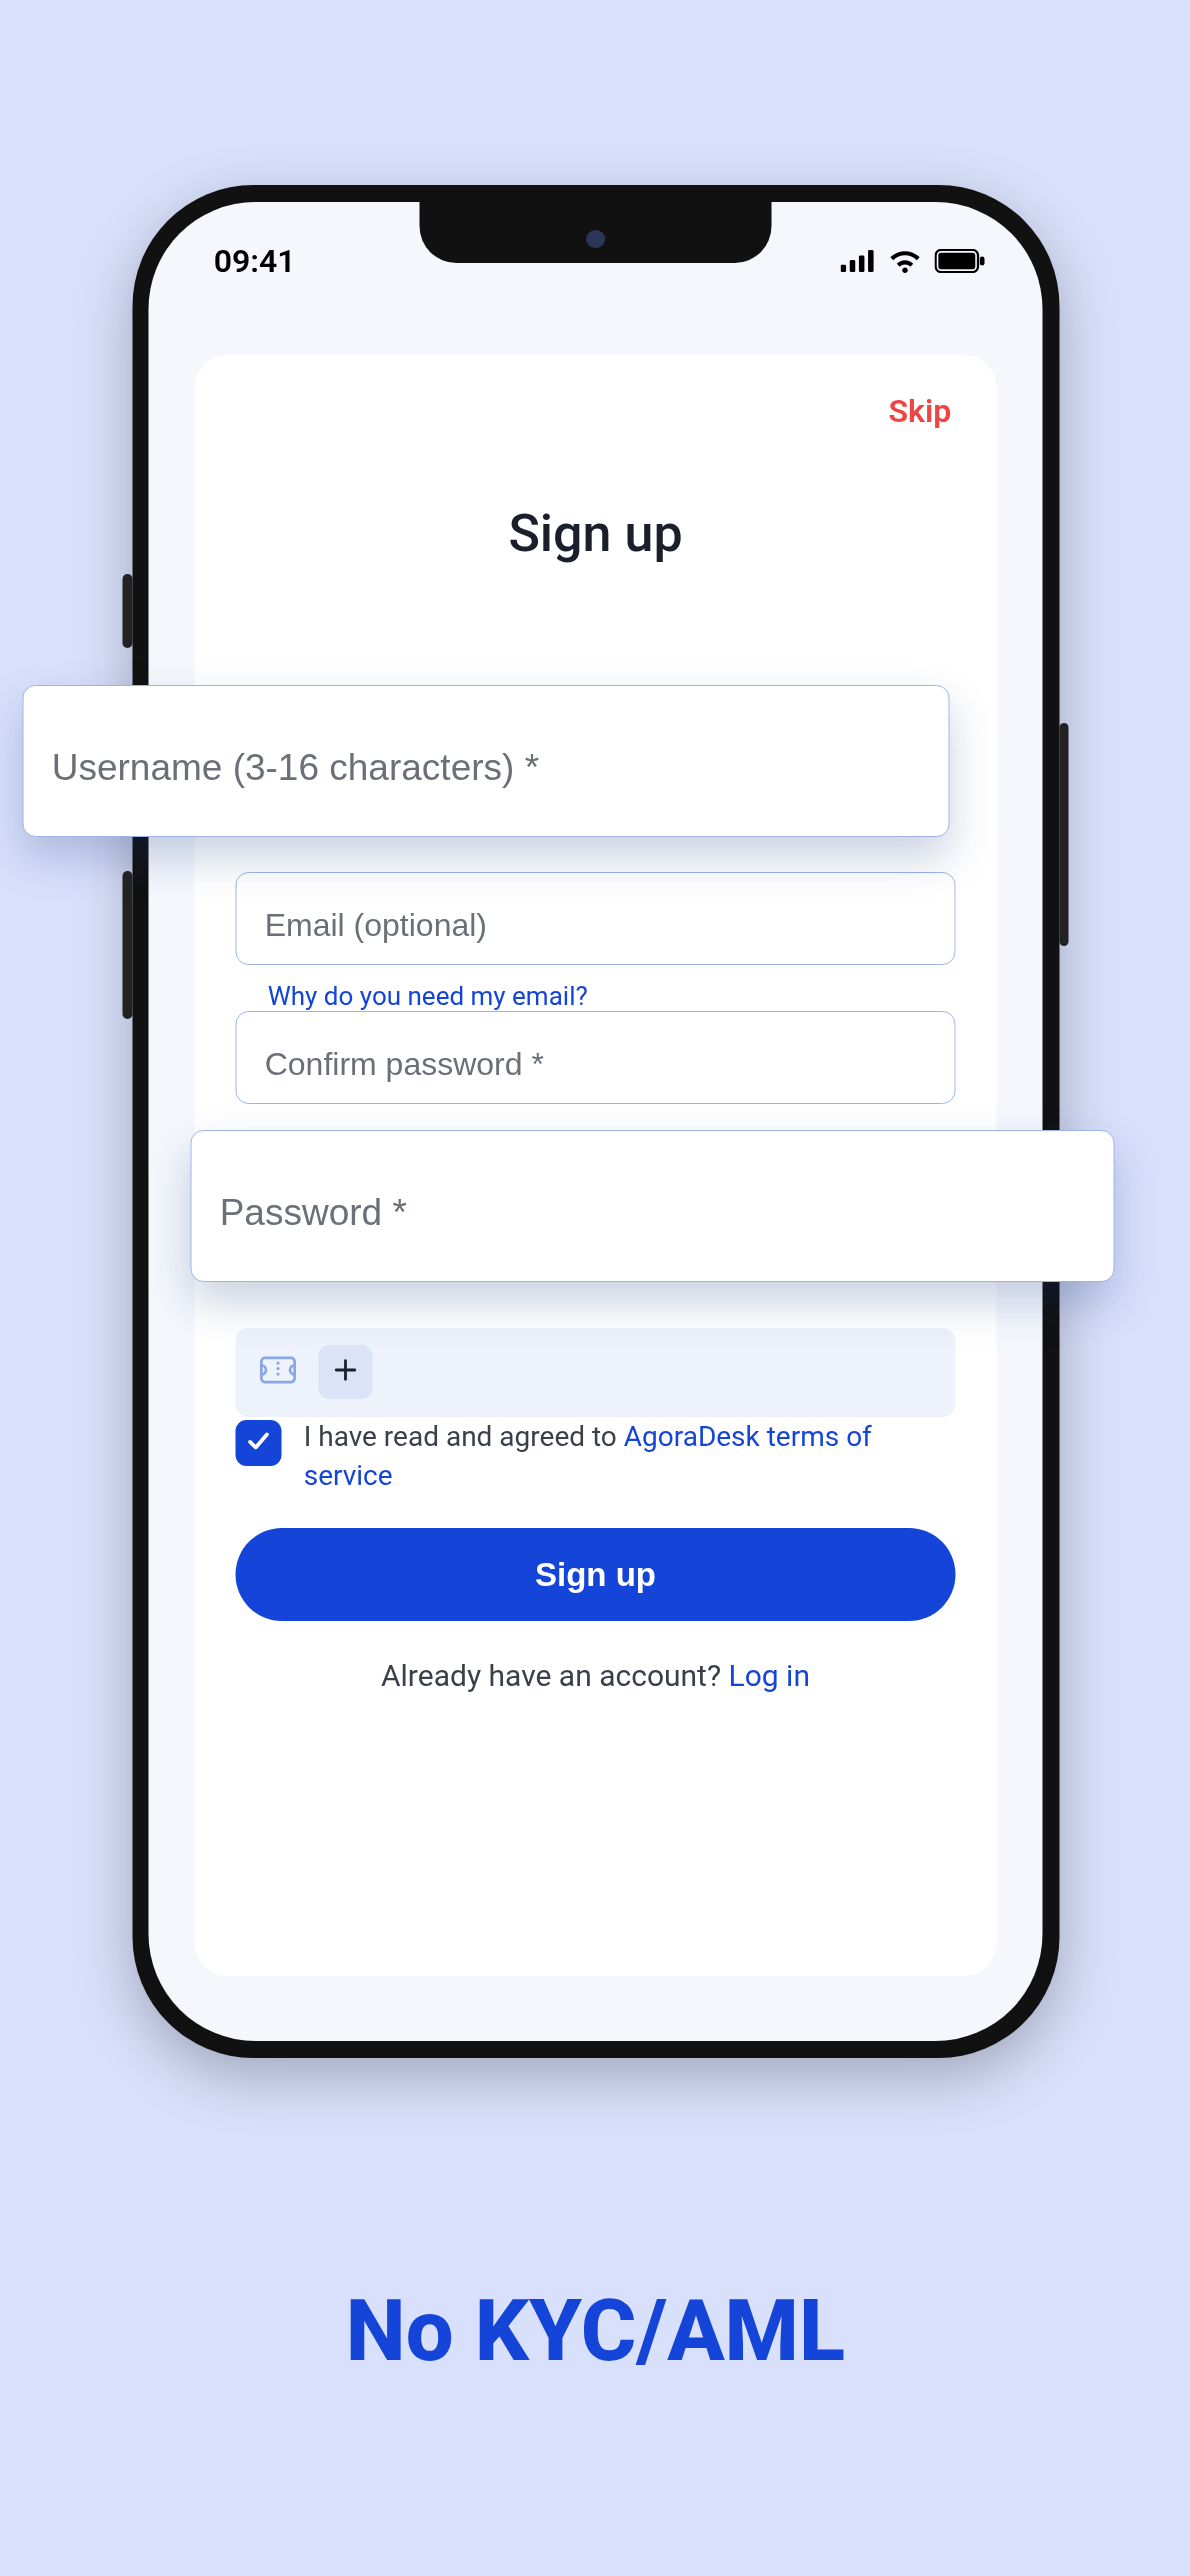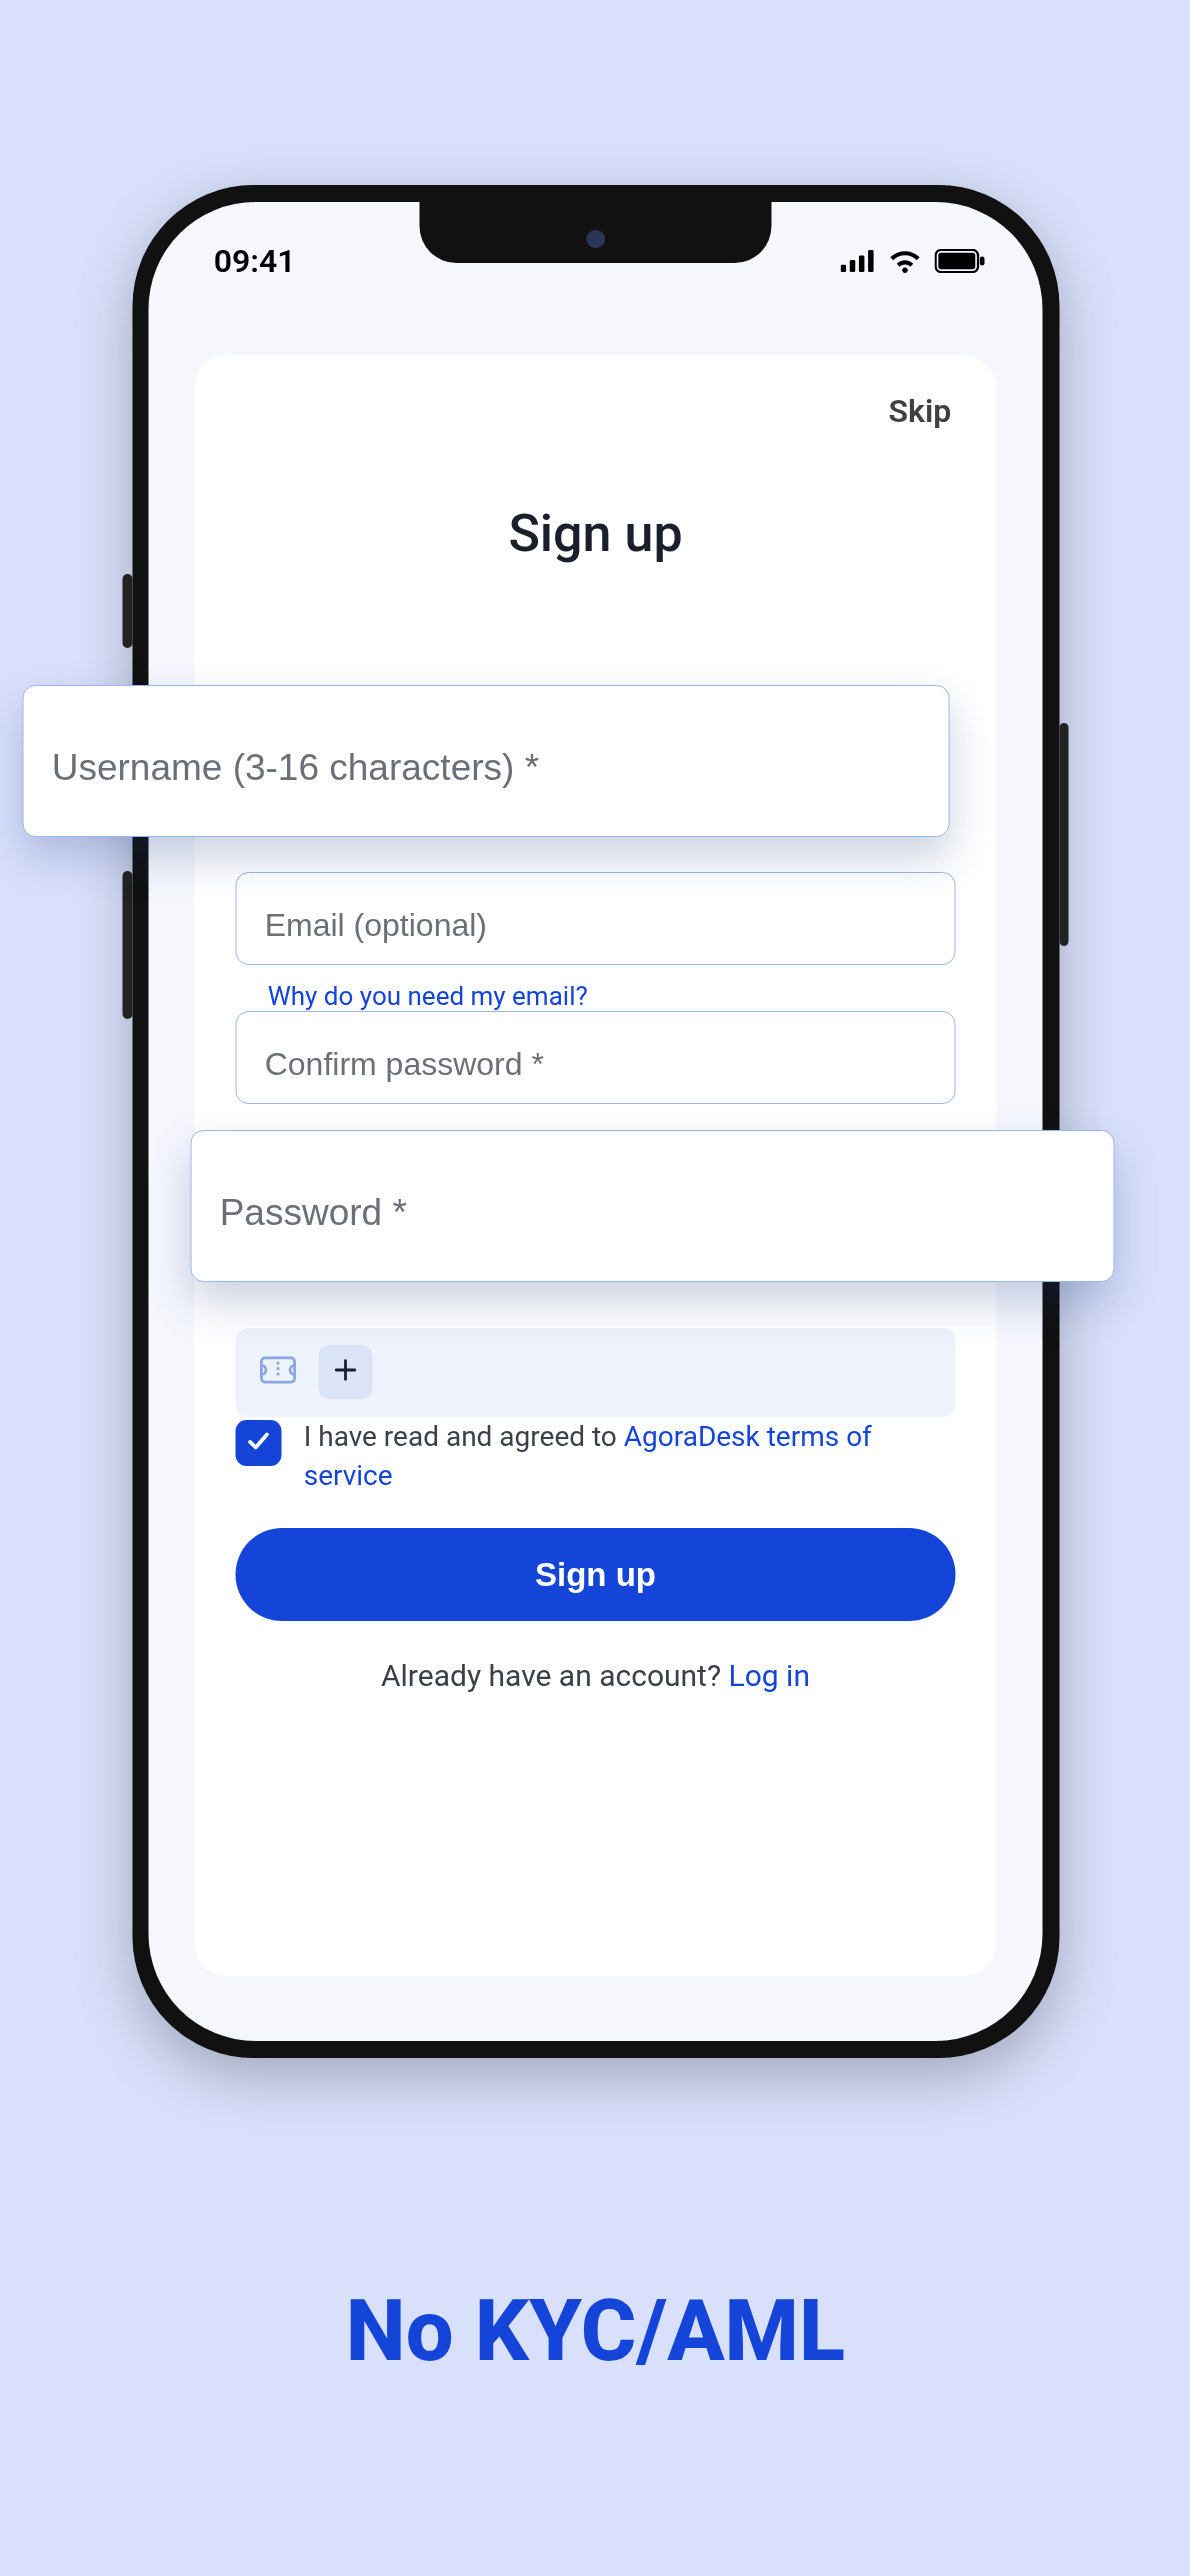--- a/index.html
+++ b/index.html
@@ -78,21 +78,21 @@
   .card{
     position:absolute;
     top:153px; left:46px; right:46px; bottom:65px;
     background:#fff;
     border-radius:33px;
     padding:37px 41px 41px 41px;
   }
 
   .skip{
     position:absolute; top:37px; right:45px;
-    color:#404040; font-size:32px; font-weight:600;
+    color:#ef4444; font-size:32px; font-weight:600;
     cursor:pointer;
   }
 
   .title{
     text-align:center;
     font-size:52px;
     font-weight:500;
     color:#1a1f2b;
     margin-top:111px;
   }

